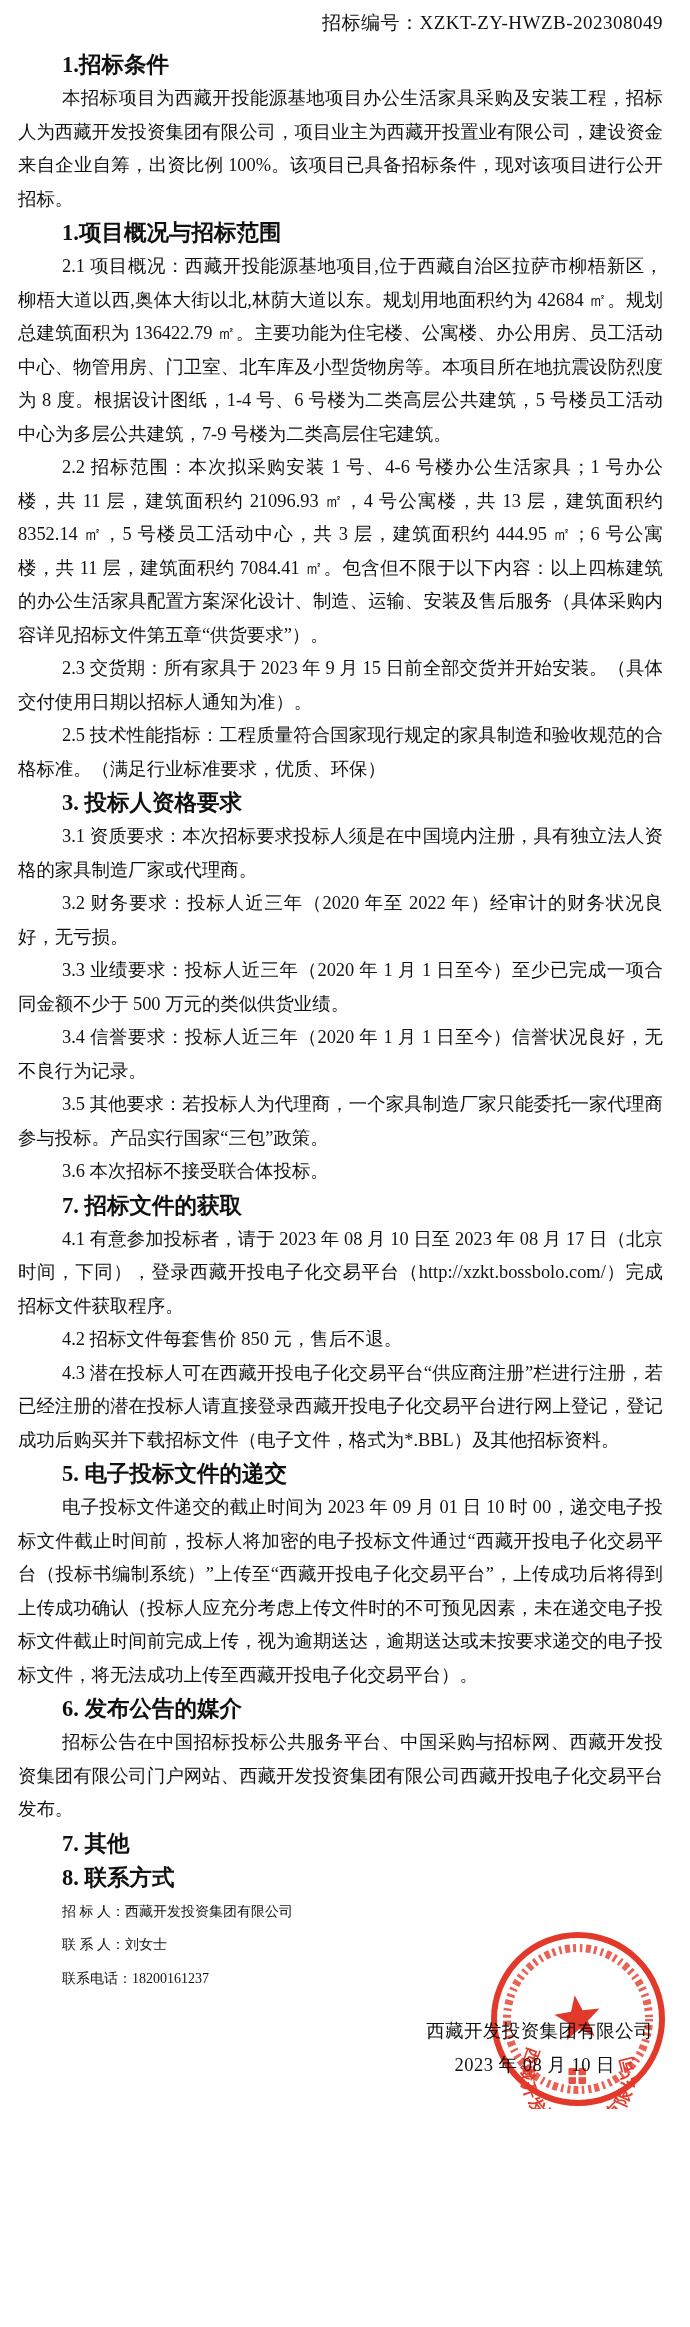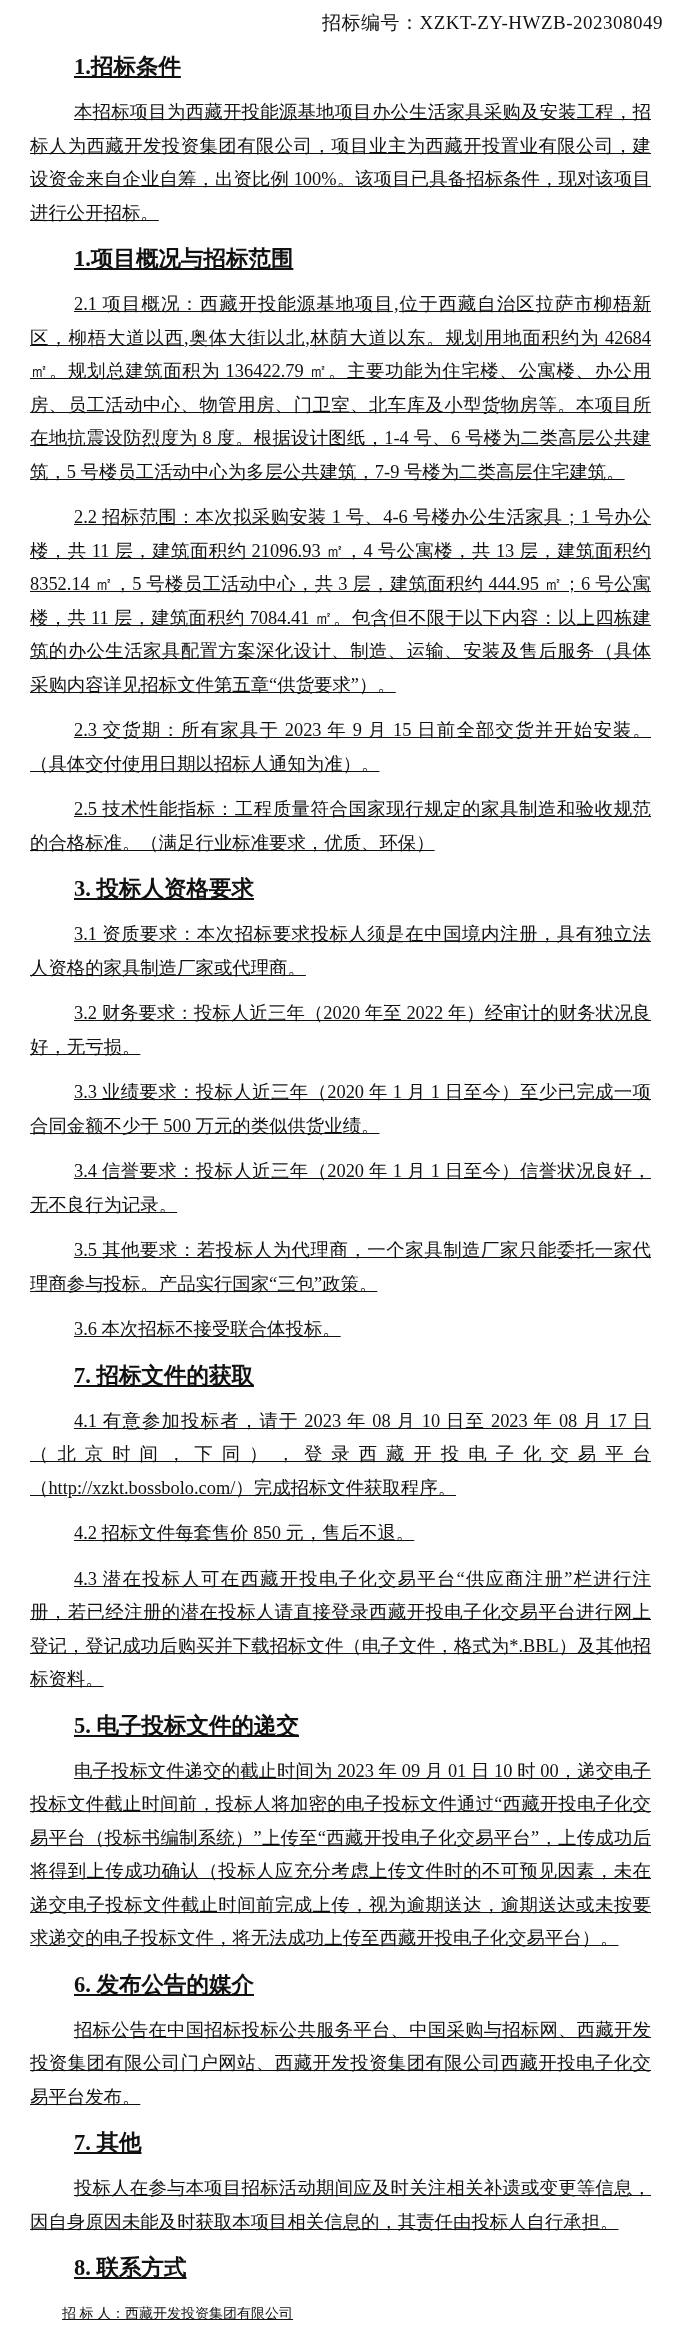--- a/index.html
+++ b/index.html
@@ -17,21 +17,21 @@
   }
   .doc-number{
     font-size:19px;
     line-height:30px;
     text-align:right;
     padding-left:36px;       
     margin-bottom:10px;
     letter-spacing:.5px;
     white-space:nowrap;
   }
-  .block{margin:12px;text-decoration:underline;}
+  .block{margin:0;}
   .heading{
     font-size:22.5px;
     font-weight:bold;
     line-height:34px;
     text-indent:44px;
   }
   .para{
     font-size:18.4px;
     line-height:33.5px;
     text-align:justify;
@@ -98,21 +98,20 @@
       <div class="block para">3.6 本次招标不接受联合体投标。</div>
       <div class="block heading">7. 招标文件的获取</div>
       <div class="block para">4.1 有意参加投标者，请于 2023 年 08 月 10 日至 2023 年 08 月 17 日（北京时间，下同），登录西藏开投电子化交易平台（http://xzkt.bossbolo.com/）完成招标文件获取程序。</div>
       <div class="block para">4.2 招标文件每套售价 850 元，售后不退。</div>
       <div class="block para">4.3 潜在投标人可在西藏开投电子化交易平台“供应商注册”栏进行注册，若已经注册的潜在投标人请直接登录西藏开投电子化交易平台进行网上登记，登记成功后购买并下载招标文件（电子文件，格式为*.BBL）及其他招标资料。</div>
       <div class="block heading">5. 电子投标文件的递交</div>
       <div class="block para">电子投标文件递交的截止时间为 2023 年 09 月 01 日 10 时 00，递交电子投标文件截止时间前，投标人将加密的电子投标文件通过“西藏开投电子化交易平台（投标书编制系统）”上传至“西藏开投电子化交易平台”，上传成功后将得到上传成功确认（投标人应充分考虑上传文件时的不可预见因素，未在递交电子投标文件截止时间前完成上传，视为逾期送达，逾期送达或未按要求递交的电子投标文件，将无法成功上传至西藏开投电子化交易平台）。</div>
       <div class="block heading">6. 发布公告的媒介</div>
       <div class="block para">招标公告在中国招标投标公共服务平台、中国采购与招标网、西藏开发投资集团有限公司门户网站、西藏开发投资集团有限公司西藏开投电子化交易平台发布。</div>
       <div class="block heading">7. 其他</div>
-      <div class="block para">投标人在参与本项目招标活动期间应及时关注相关补遗或变更等信息，因自身原因未能及时获取本项目相关信息的，其责任由投标人自行承担。</div>
       <div class="block heading">8. 联系方式</div>
       <div class="block contact">招 标 人：西藏开发投资集团有限公司</div>
       <div class="block contact">联 系 人：刘女士</div>
       <div class="block contact">联系电话：18200161237</div>
     </div>
 
   <div class="signature">
 
     <svg class="seal" viewBox="0 0 180 180" xmlns="http://www.w3.org/2000/svg" aria-hidden="true">
 

